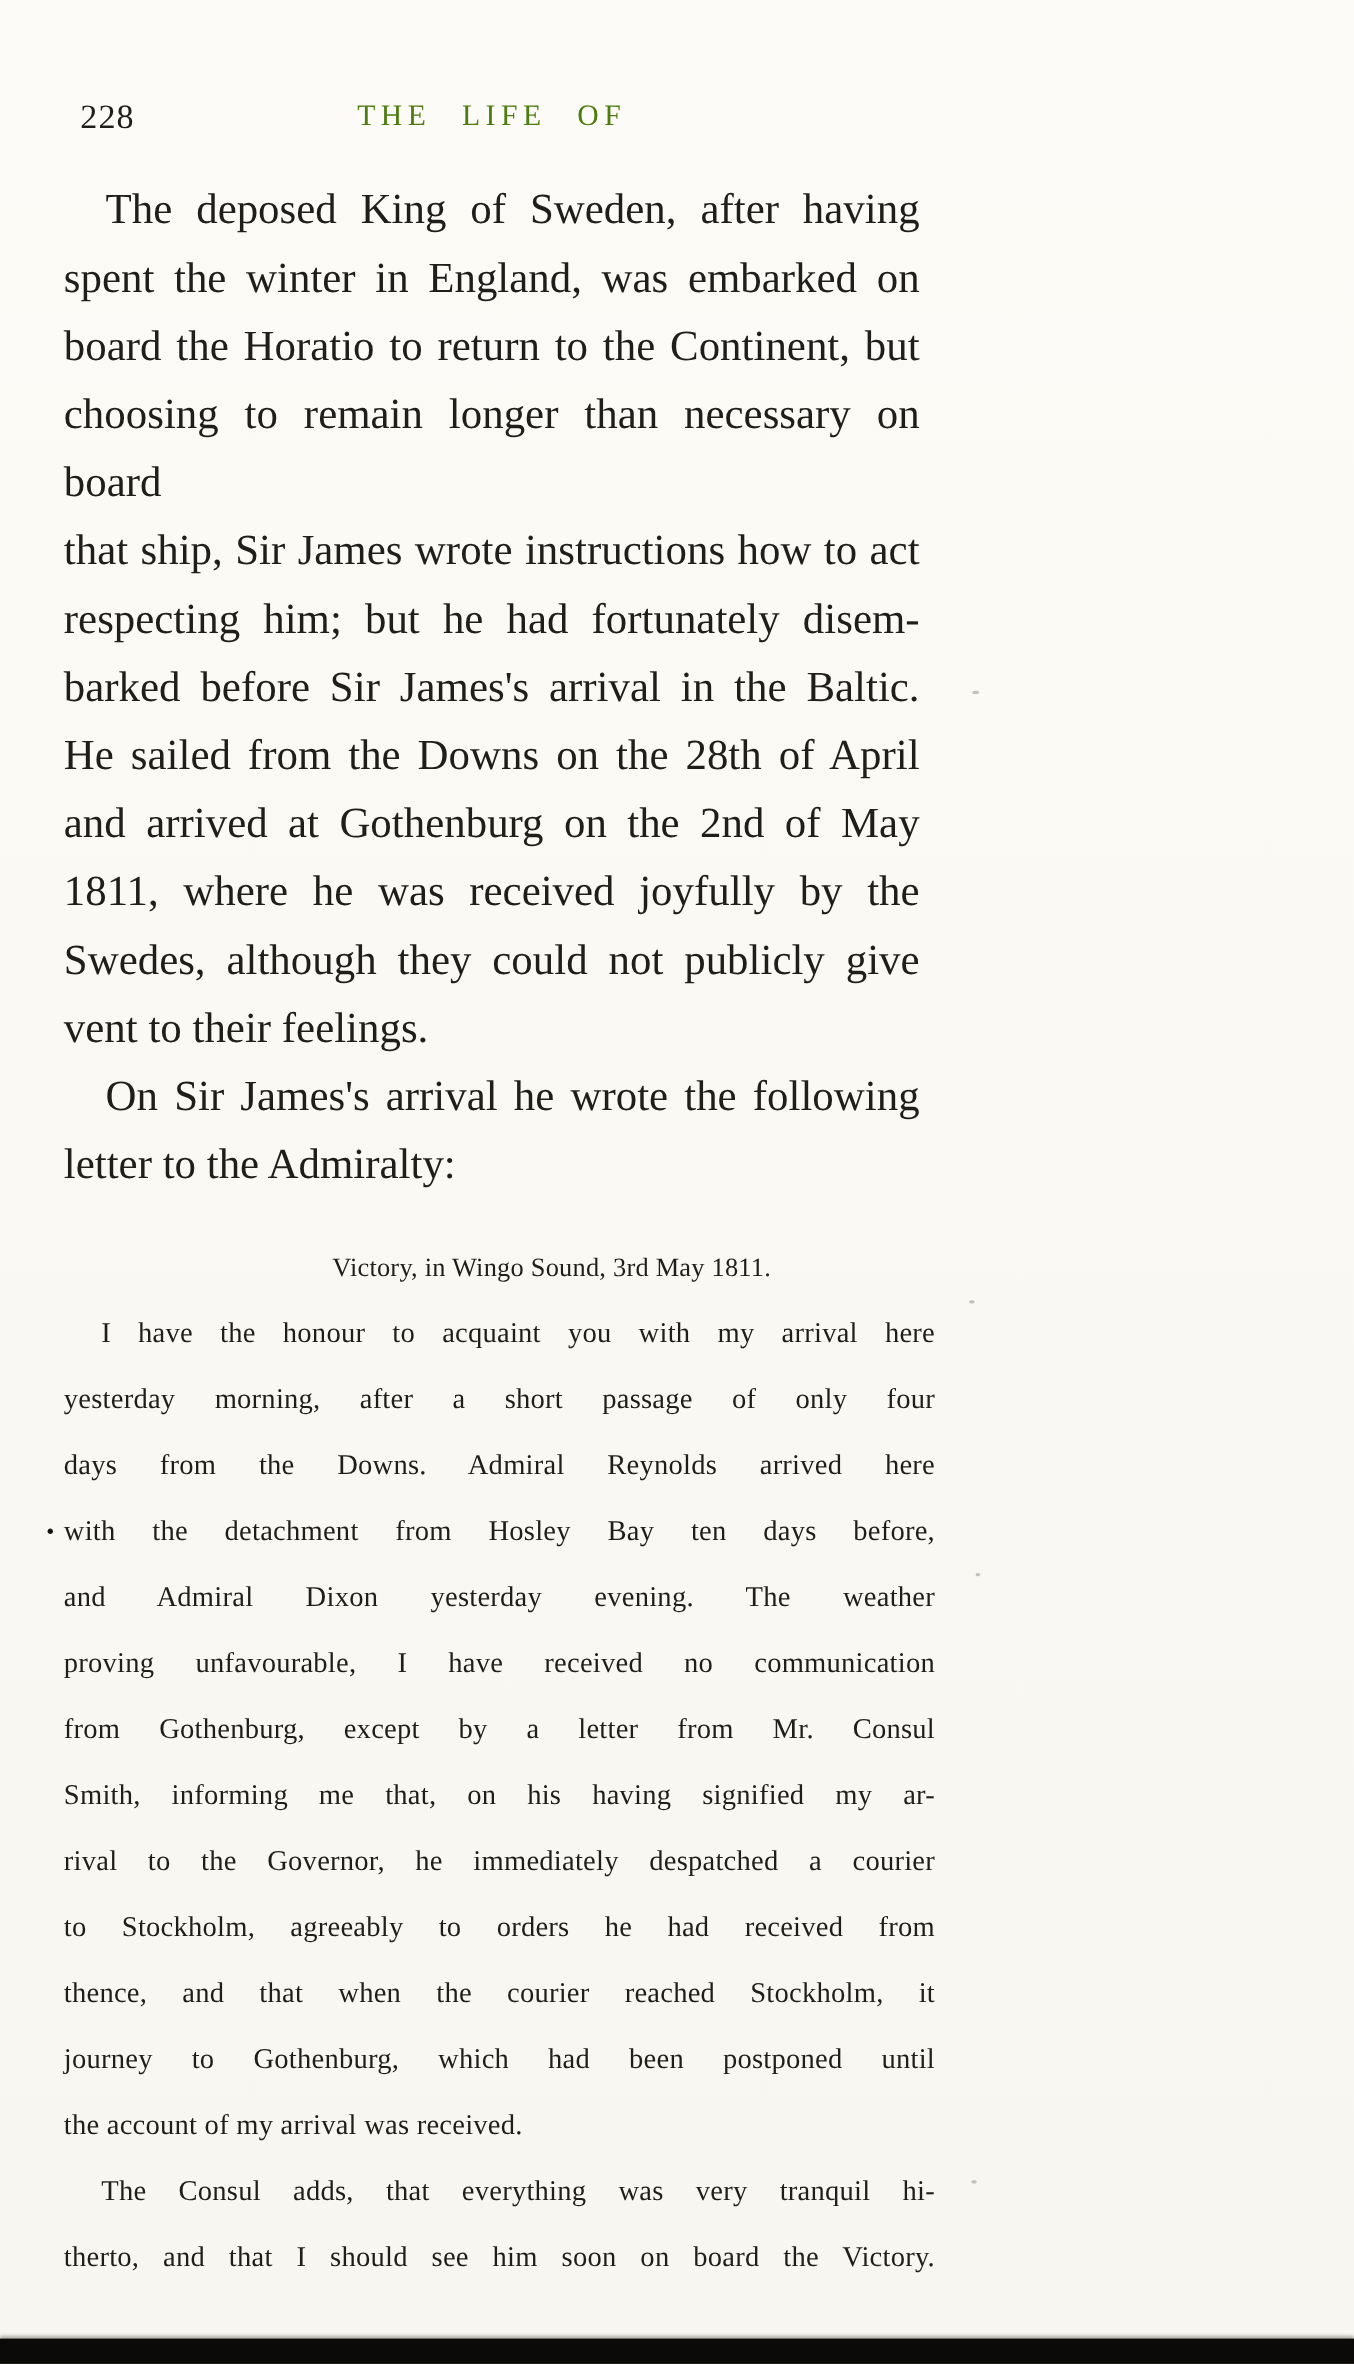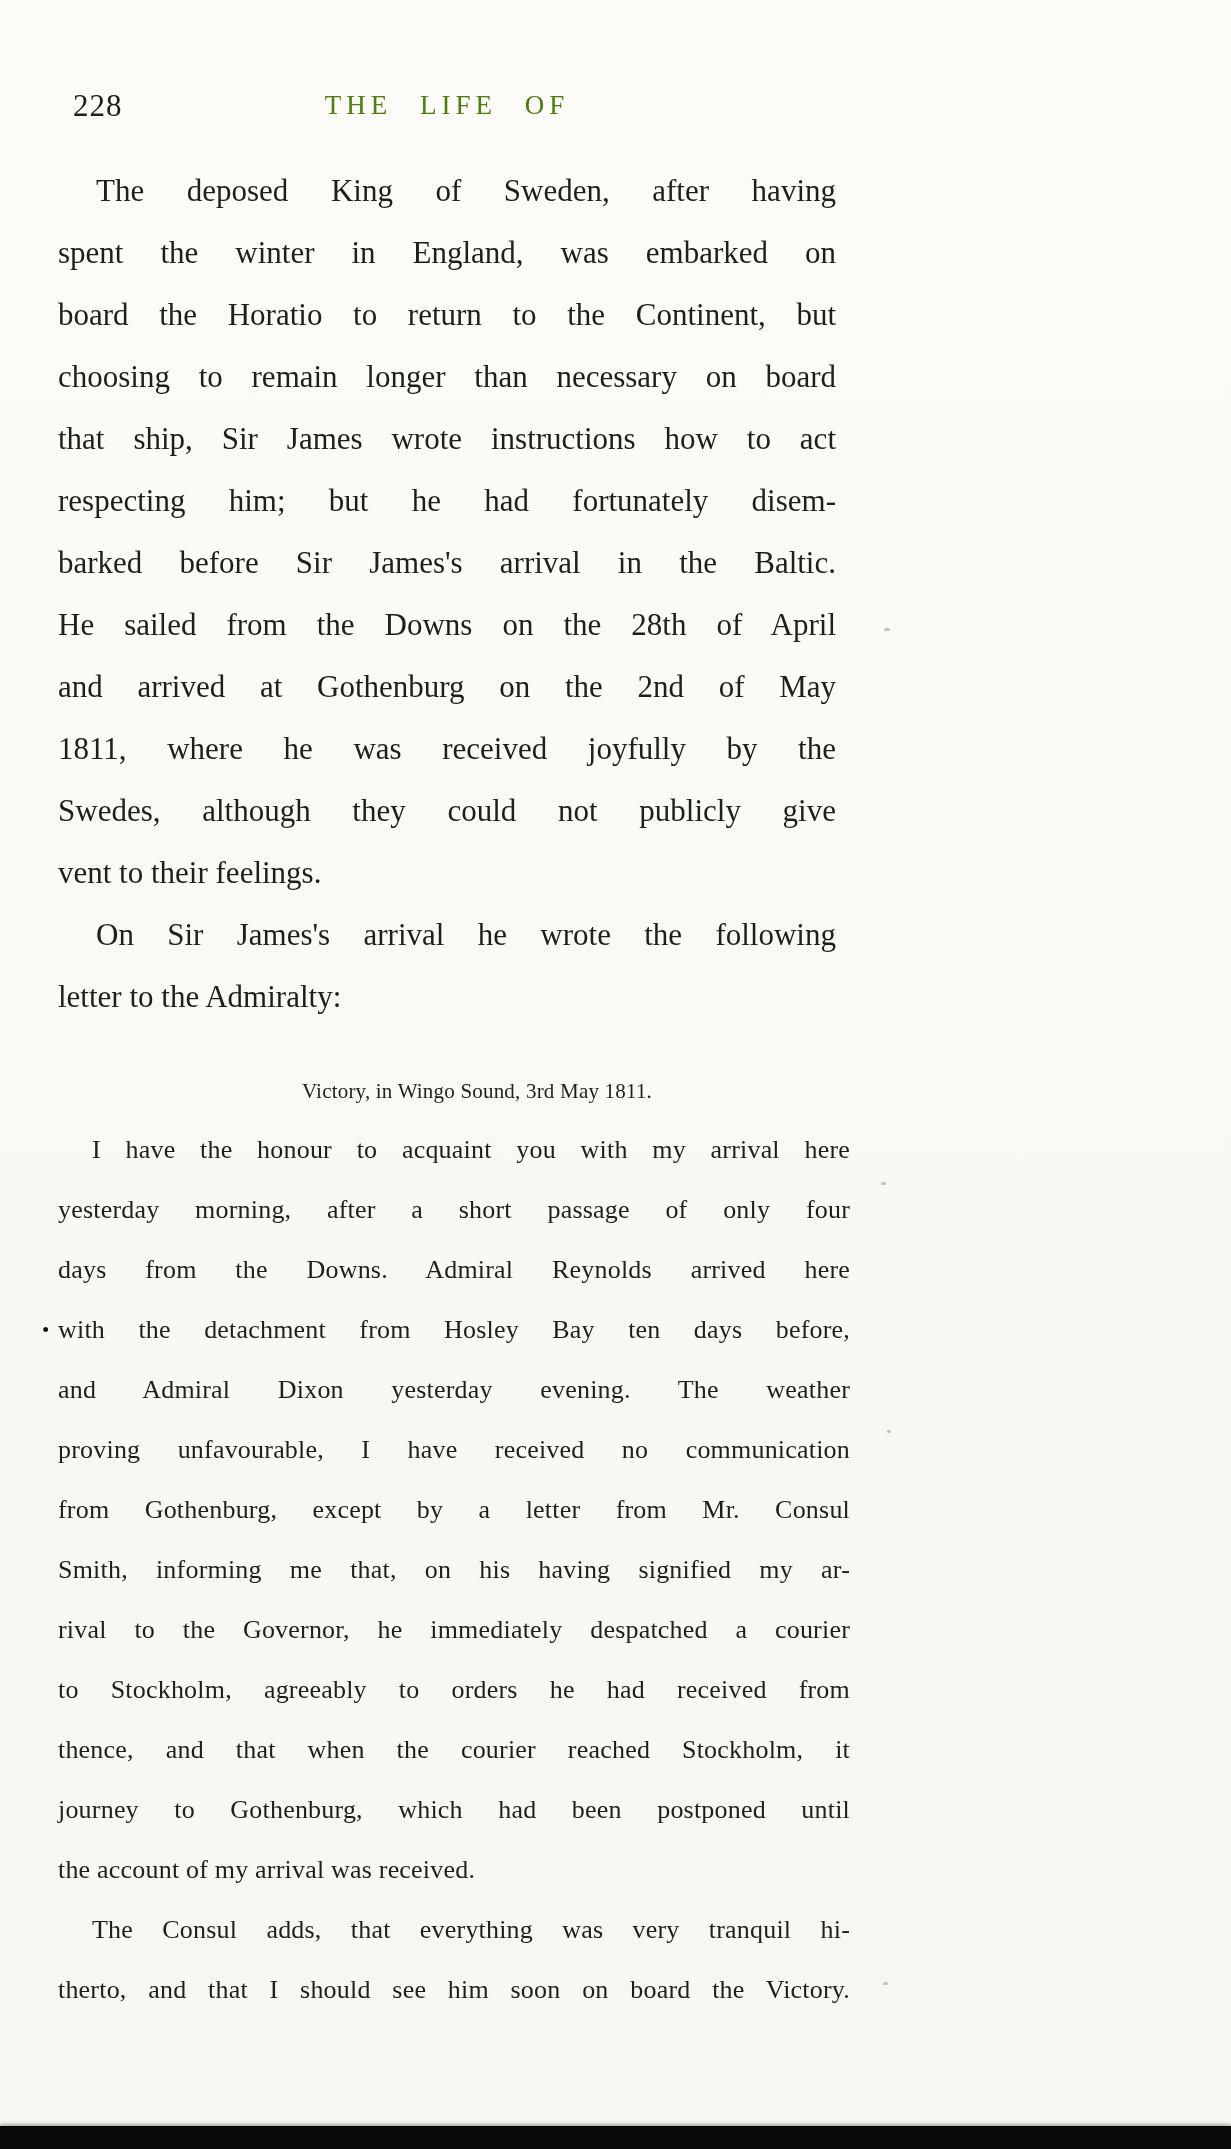--- a/index.html
+++ b/index.html
@@ -35,21 +35,21 @@
     text-align: center;
     font-size: 27px;
     letter-spacing: 5px;
     word-spacing: 16px;
     padding-top: 4px;
     color: #4d7c0f;
   }
   .para { position: relative; }
   .para.body {
     width: 778px;
-    font-size: 31px;
+    font-size: 39px;
     line-height: 62px;
   }
   .para.letter {
     width: 792px;
     font-size: 26px;
     line-height: 60px;
     letter-spacing: 0.2px;
   }
   .line {
     position: relative;
@@ -58,21 +58,21 @@
     white-space: normal;
   }
   .line.no-j {
     text-align: left;
     text-align-last: left;
   }
   .para.body .line.indent { padding-left: 38px; }
   .para.letter .line.indent { padding-left: 34px; }
   .dateline {
     width: 792px;
-    font-size: 21px;
+    font-size: 24px;
     line-height: 58px;
     margin-top: 34px;
     padding-left: 244px;
     letter-spacing: 0.2px;
     box-sizing: border-box;
     padding-left: 244px;
   }
   .margin-dot {
     position: absolute;
     left: -16px;

